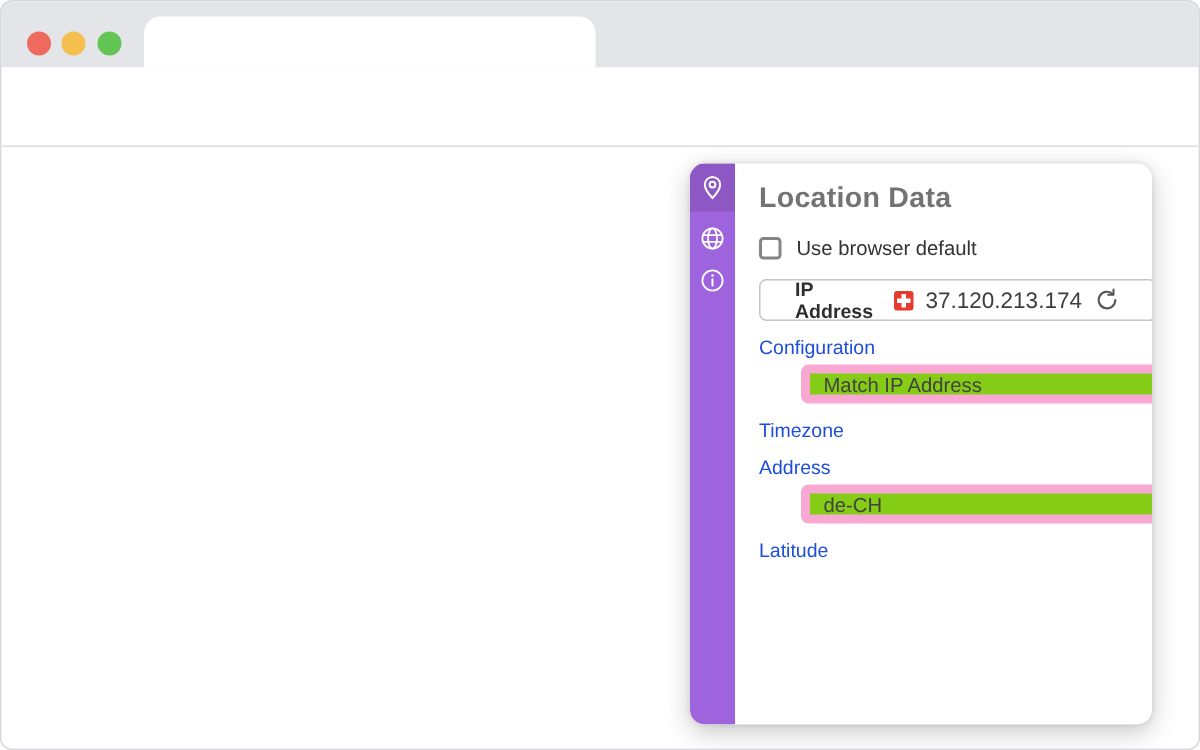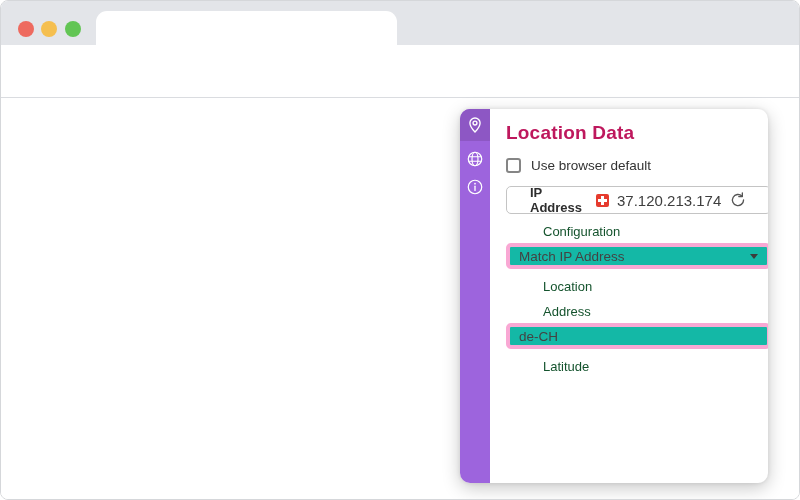--- a/index.html
+++ b/index.html
@@ -39,41 +39,41 @@
   .sidebar { position:relative; width:30px; flex-shrink:0; background:#9d64dd; }
   .sidebar-active-seg { position:absolute; left:0; top:0; width:30px; height:32px; background:#8d57c4; }
   .side-btn { position:absolute; left:0; width:30px; height:28px; border:none; background:transparent;
               display:flex; align-items:center; justify-content:center; cursor:pointer; }
   .side-btn.b1 { top:2px; }
   .side-btn.b2 { top:36px; }
   .side-btn.b3 { top:64px; }
 
   .content { flex:1; padding:0 16px; }
   .title { margin-top:12px; font-size:19px; line-height:24px; font-weight:700;
-           color:#be185d; letter-spacing:.2px; }
+           color:#737373; letter-spacing:.2px; }
 
   .cb-row { margin-top:12px; display:flex; align-items:center; gap:10px; height:16px; cursor:pointer; }
   .checkbox { width:15px; height:15px; border:2px solid #858585; border-radius:3px; background:#fff; }
   .cb-label { font-size:13.5px; color:#333; }
 
   .ip-box { margin-top:13px; height:28px; border:1px solid #c4c4c4; border-radius:5px;
             display:flex; align-items:center; padding:0 23px; gap:8px; }
   .ip-label { font-size:13px; font-weight:700; color:#2e2e2e; }
   .flag-ch { position:relative; width:13px; height:13px; background:#e63b2e; border-radius:2px;
              flex-shrink:0; margin-left:4px; }
   .flag-ch::before { content:""; position:absolute; left:2px; top:5px; width:9px; height:3px; background:#fff; }
   .flag-ch::after  { content:""; position:absolute; left:5px; top:2px; width:3px; height:9px; background:#fff; }
   .ip-value { font-size:15px; color:#3e3e3e; }
   .ip-refresh { margin-left:auto; width:20px; height:20px; border:none; background:transparent;
                 display:flex; align-items:center; justify-content:center; cursor:pointer; }
 
-  .field-label { margin-top:10px; font-size:13px; line-height:15px; color:#14532d;margin-left:37px; }
-  .select, .text-input { margin-top:4px; width:100%; height:26px; border:4px solid #f9a8d4;
-            border-radius:5px; padding:0 9px; font-size:13.5px; color:#434343; background:#14b8a6;
-            font-family:"Liberation Sans",sans-serif; outline:none; }
+  .field-label { margin-top:10px; font-size:13px; line-height:15px; color:#1d4ed8; }
+  .select, .text-input { margin-top:4px; width:100%; height:26px; border:6px solid #f9a8d4;
+            border-radius:5px; padding:0 9px; font-size:13.5px; color:#434343; background:#84cc16;
+            font-family:"Liberation Sans",sans-serif; outline:none;margin-left:28px; }
   .select { display:flex; align-items:center; justify-content:space-between; cursor:pointer; }
   .caret-down { width:0; height:0; border-left:4.5px solid transparent;
                 border-right:4.5px solid transparent; border-top:5.5px solid #3c3c3c; }
 
   .latlong { display:flex; gap:13px; }
   .latlong .col { flex:1; }
 </style>
 </head>
 <body>
 
@@ -169,21 +169,21 @@
             </svg>
           </button>
         </div>
 
         <div class="field-label">Configuration</div>
         <div class="select" role="combobox">
           <span>Match IP Address</span>
           <span class="caret-down"></span>
         </div>
 
-        <div class="field-label">Location</div>
+        <div class="field-label">Timezone</div>
 
         <div class="field-label">Address</div>
         <input class="text-input" type="text" value="de-CH" style="">
 
         <div class="latlong">
           <div class="col">
             <div class="field-label">Latitude</div>
           </div>
         </div>
       </div>

